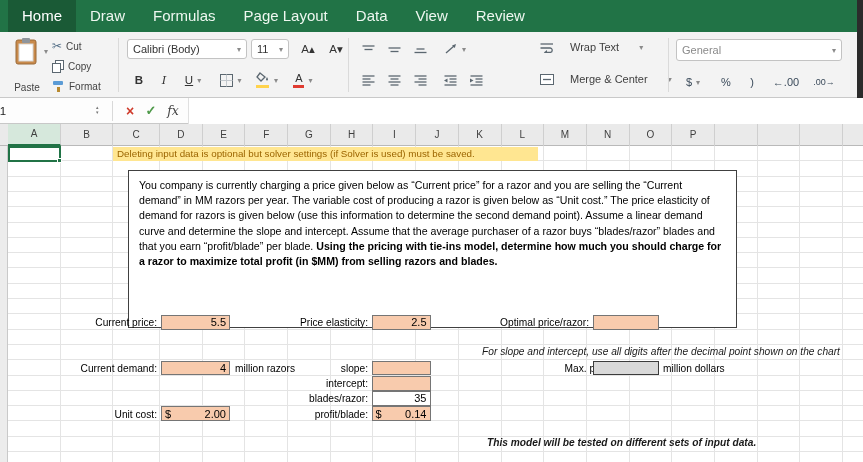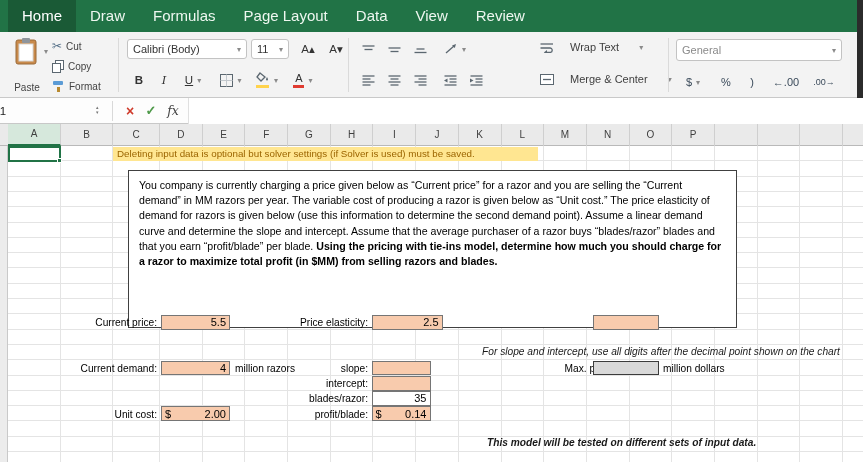--- a/index.html
+++ b/index.html
@@ -336,21 +336,22 @@
 
   <div class="selbox">
     <div class="handle"></div>
   </div>
 
   <div class="textbox"><span>You company is currently charging a price given below as “Current price” for a razor and you are selling the “Current demand” in MM razors per year. The variable cost of producing a razor is given below as “Unit cost.” The price elasticity of demand for razors is given below (use this information to determine the second demand point). Assume a linear demand curve and determine the slope and intercept.  Assume that the average purchaser  of a razor buys “blades/razor” blades and that you earn “profit/blade” per blade. </span><b>Using the pricing with tie-ins model, determine how much you should charge for a razor to maximize total profit (in $MM) from selling razors and blades.</b></div>
 
   <div class="lbl" style="left:58px;top:315px;width:102px">Current price:</div>
   <div class="cell" style="left:161px;top:314.8px;width:69px">5.5</div>
   <div class="lbl" style="left:260px;top:315px;width:111px">Price elasticity:</div>
-  <div class="cell" style="left:371.5px;top:314.8px;width:71px">2.5</div>
+  <div class="cell" style="left:371.5px;top:314.8px;width:59px">2.5</div>
+  <div class="lbl" style="left:480px;top:315px;width:112px">Optimal price/razor:</div>
   <div class="cell" style="left:592.5px;top:314.8px;width:66px"></div>
 
   <div class="note" style="left:460px;top:345.5px;width:402px;text-align:center">For slope and intercept, use all digits after the decimal point shown on the chart</div>
 
   <div class="lbl" style="left:38px;top:360.8px;width:122px">Current demand:</div>
   <div class="cell" style="left:161px;top:360.5px;width:69px">4</div>
   <div class="lbl left" style="left:233px;top:360.8px;width:90px">million razors</div>
   <div class="lbl" style="left:300px;top:360.8px;width:71px">slope:</div>
   <div class="cell" style="left:371.5px;top:360.5px;width:59px"></div>
   <div class="lbl" style="left:516px;top:360.8px;width:102px">Max. profit:</div>

